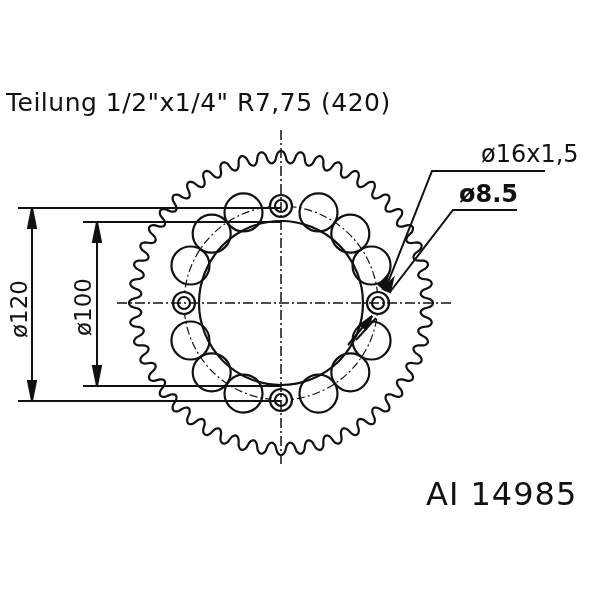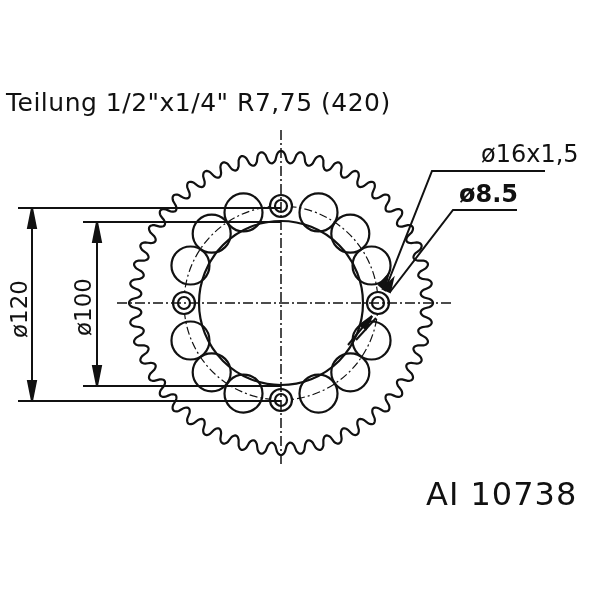--- a/index.html
+++ b/index.html
@@ -68,13 +68,13 @@
     <line x1="376" y1="318" x2="356" y2="340"></line>
     <polygon points="372,316 366,329 360,325"></polygon>
   </g>
 </svg>
 
 <div class="txt" id="title">Teilung 1/2"x1/4"  R7,75  (420)</div>
 <div class="txt" id="lbl-thread">ø16x1,5</div>
 <div class="txt" id="lbl-bore">ø8.5</div>
 <div class="txt" id="lbl-d120" style="transform: translate(6px, 338px) rotate(-90deg);">ø120</div>
 <div class="txt" id="lbl-d100" style="transform: translate(70px, 336px) rotate(-90deg);">ø100</div>
-<div class="txt" id="part-no">AI  10738</div>
+<div class="txt" id="part-no">AI  14985</div>
 
 </body></html>

